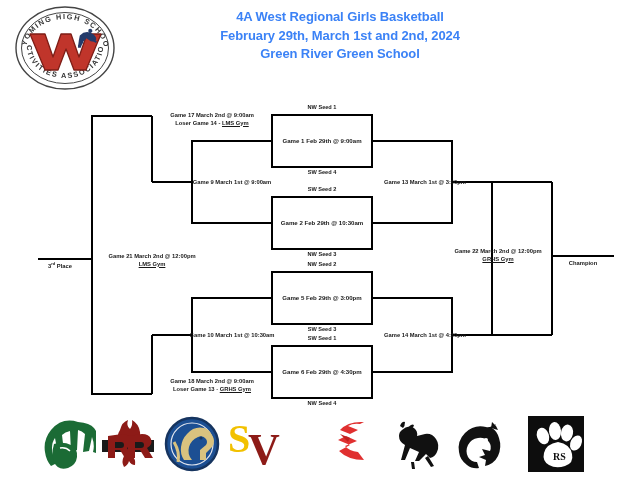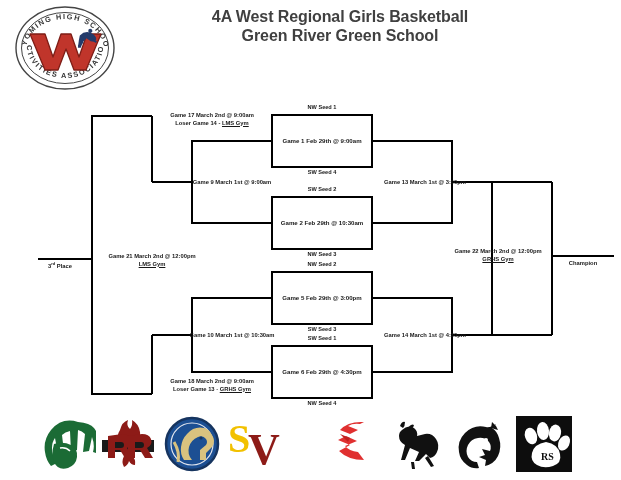--- a/index.html
+++ b/index.html
@@ -8,22 +8,22 @@
     font-family:"Liberation Sans", sans-serif;color:#000;
     -webkit-font-smoothing:antialiased;
   }
   .page{position:relative;width:621px;height:480px;}
 
   
   .header{position:absolute;left:0;top:0;width:621px;height:100px;}
   .logo{position:absolute;left:14px;top:4px;width:102px;height:88px;}
   .titles{position:absolute;left:120px;top:8px;width:440px;text-align:center;}
   .titles .tline{
-    font-size:16px;font-weight:bold;line-height:18.6px;letter-spacing:-0.1px;
-    color:#404040;white-space:nowrap;
+    font-size:13px;font-weight:bold;line-height:18.6px;letter-spacing:-0.1px;
+    color:#3b82f6;white-space:nowrap;
   }
 
   
   .bracket{position:absolute;left:0;top:96px;width:621px;height:310px;}
   .bracket svg{display:block;}
 
   .lbl{position:absolute;white-space:nowrap;font-weight:bold;color:#171717;}
   .lbl.c{transform:translateX(-50%);text-align:center;}
 
   .seed{font-size:5.6px;}
@@ -64,20 +64,21 @@
           <path d="M4 10 q5 -5 11 -3 q4 1 6 5 q1 3 -2 4 q-3 1 -5 -1 l-3 -2 l-4 4 l-2 6 l-3 0 l1 -8 z"></path>
           <path d="M13 4 q2 -2 4 0 q1 2 -1 3 q-2 1 -3 -1 z"></path>
           <path d="M6 15 l-4 6 l2 1 l4 -5 z"></path>
           <path d="M17 13 l5 3 l-1 2 l-5 -3 z"></path>
         </g>
       </svg>
     </div>
 
     <div class="titles">
       <div class="tline">4A West Regional Girls Basketball</div>
+      <div class="tline">February 29th, March 1st and 2nd, 2024</div>
       <div class="tline">Green River Green School</div>
     </div>
   </div>
 
   <div class="bracket">
 
     <svg width="621" height="310">
       <g stroke="#000" stroke-width="2.2" fill="none" shape-rendering="crispEdges">
 
         <rect x="272" y="19" width="100" height="52"></rect>
@@ -219,21 +220,21 @@
     </div>
 
     <div class="team" style="left:448px;">
       <svg width="64" height="64" viewBox="0 0 64 64">
         <path d="M48 12 q-6 4 -10 3 q-12 -3 -21 6 q-8 8 -6 19 q1 8 8 13 q5 4 12 3 l-2 -6 q-6 0 -9 -5 q-3 -6 0 -12 q3 -6 10 -7 q7 -1 11 4 q3 4 1 9 l-8 -2 l3 6 l-6 2 l7 3 l-1 6 q9 -2 13 -10 q4 -9 1 -18 q-2 -7 -7 -10 q3 -2 4 -4 z" fill="#111111"></path>
         <path d="M44 10 q4 3 6 8 l-7 -2 z" fill="#111111"></path>
         <circle cx="38" cy="28" r="2" fill="#ffffff"></circle>
       </svg>
     </div>
 
-    <div class="team" style="left:512px;">
+    <div class="team" style="left:524px;">
       <svg width="64" height="64" viewBox="0 0 64 64">
         <rect x="4" y="4" width="56" height="56" fill="#0d0d0d"></rect>
         <ellipse cx="19" cy="24" rx="6" ry="8.5" fill="#ffffff" transform="rotate(-18 19 24)"></ellipse>
         <ellipse cx="31" cy="19" rx="6" ry="9" fill="#ffffff" transform="rotate(-6 31 19)"></ellipse>
         <ellipse cx="43" cy="21" rx="6" ry="8.5" fill="#ffffff" transform="rotate(10 43 21)"></ellipse>
         <ellipse cx="52" cy="31" rx="5.5" ry="8" fill="#ffffff" transform="rotate(26 52 31)"></ellipse>
         <path d="M34 30 q12 2 14 12 q2 9 -7 12 q-9 3 -16 -1 q-7 -4 -5 -12 q2 -9 14 -11 z" fill="#ffffff"></path>
         <text x="29" y="48" font-family="'Liberation Serif',serif" font-size="10" font-weight="bold" fill="#0d0d0d">RS</text>
       </svg>
     </div>

